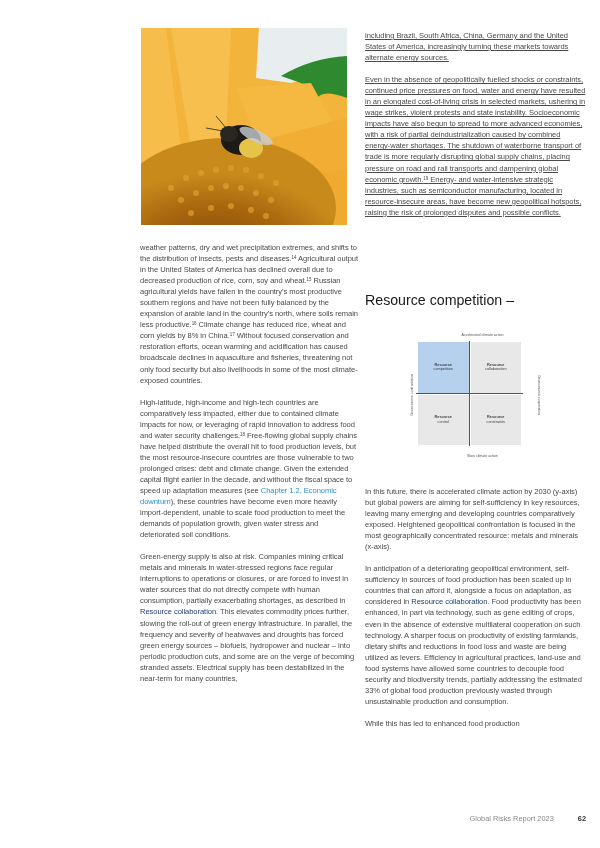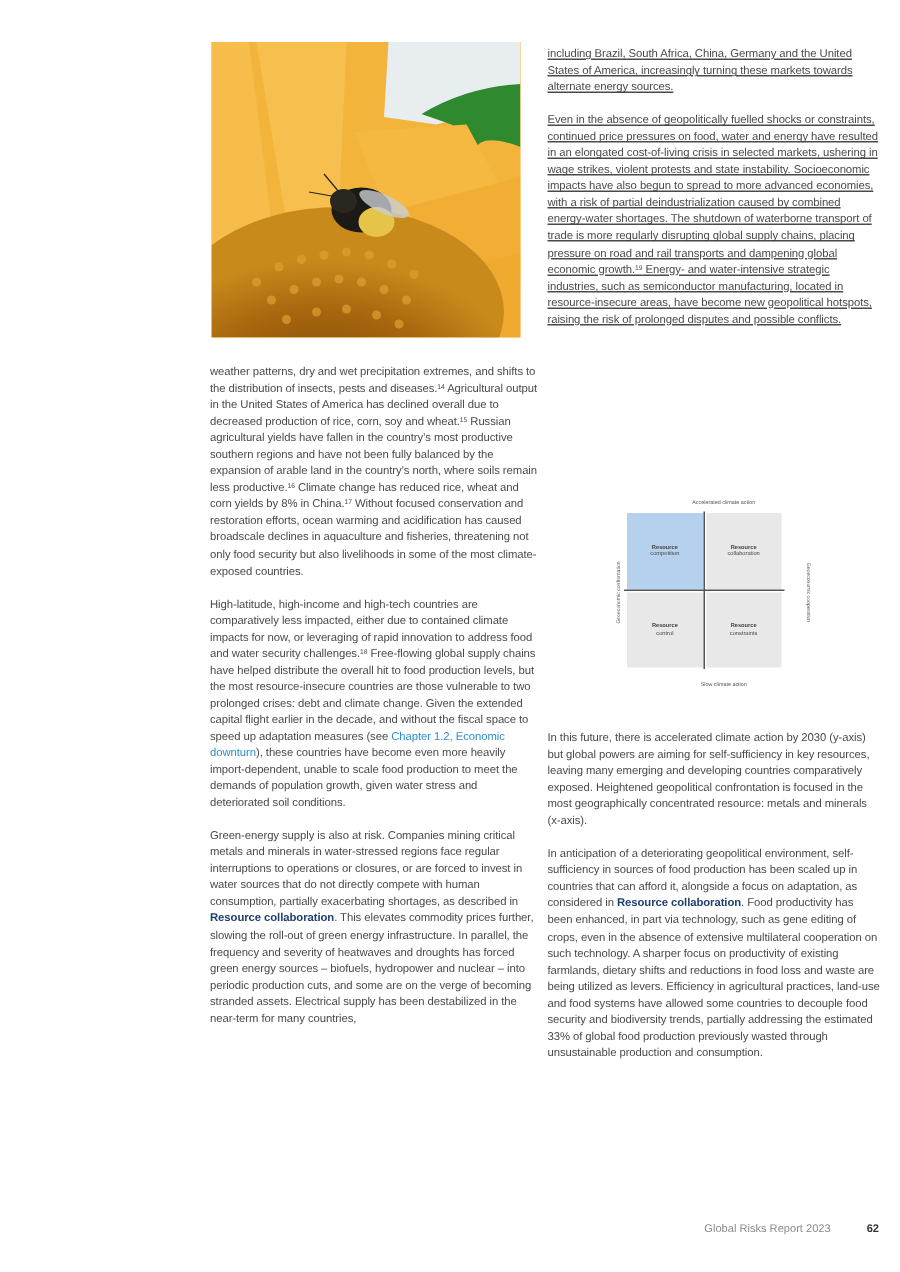--- a/index.html
+++ b/index.html
@@ -5,21 +5,21 @@
   html, body { margin: 0; padding: 0; background: #ffffff; }
   body { width: 600px; height: 848px; position: relative; overflow: hidden;
          font-family: "Liberation Sans", sans-serif; color: #4a4a4a; }
   .col { position: absolute; font-size: 7.55px; line-height: 11.05px; letter-spacing: -0.05px; }
   .col p { margin: 0 0 11px 0; }
   .left { left: 140px; top: 242px; width: 218px; }
   .right { left: 365px; top: 30px; width: 222px; text-decoration: underline; }
   .right-bottom { left: 365px; top: 486px; width: 222px; }
   sup { font-size: 4.5px; vertical-align: top; position: relative; top: -1px; }
   .link-chapter { color: #2e8fc9; }
-  .link-bold { color: #1f3f6e; font-weight: bold; }
+  .link-bold { color: #1f3f6e; font-weight: normal; }
 
   .photo { position: absolute; left: 141px; top: 28px; width: 206px; height: 197px; overflow: hidden;
            background: #f2b23a; }
   .photo svg { display: block; }
 
   .section-title { position: absolute; left: 365px; top: 292px; width: 230px;
                    font-size: 14.2px; line-height: 17px; color: #1a1a1a; font-weight: normal; margin: 0; }
 
   .diagram { position: absolute; left: 405px; top: 333px; width: 155px; height: 140px; }
   .diagram .axis-top, .diagram .axis-bottom { position: absolute; left: 0; width: 155px; text-align: center;
@@ -99,21 +99,21 @@
   <p><span>weather patterns, dry and wet precipitation extremes, and shifts to the distribution of insects, pests and diseases.</span><sup>14</sup><span> Agricultural output in the United States of America has declined overall due to decreased production of rice, corn, soy and wheat.</span><sup>15</sup><span> Russian agricultural yields have fallen in the country’s most productive southern regions and have not been fully balanced by the expansion of arable land in the country’s north, where soils remain less productive.</span><sup>16</sup><span> Climate change has reduced rice, wheat and corn yields by 8% in China.</span><sup>17</sup><span> Without focused conservation and restoration efforts, ocean warming and acidification has caused broadscale declines in aquaculture and fisheries, threatening not only food security but also livelihoods in some of the most climate-exposed countries.</span></p>
   <p><span>High-latitude, high-income and high-tech countries are comparatively less impacted, either due to contained climate impacts for now, or leveraging of rapid innovation to address food and water security challenges.</span><sup>18</sup><span> Free-flowing global supply chains have helped distribute the overall hit to food production levels, but the most resource-insecure countries are those vulnerable to two prolonged crises: debt and climate change. Given the extended capital flight earlier in the decade, and without the fiscal space to speed up adaptation measures (see </span><a class="link-chapter">Chapter 1.2, Economic downturn</a><span>), these countries have become even more heavily import-dependent, unable to scale food production to meet the demands of population growth, given water stress and deteriorated soil conditions.</span></p>
   <p><span>Green-energy supply is also at risk. Companies mining critical metals and minerals in water-stressed regions face regular interruptions to operations or closures, or are forced to invest in water sources that do not directly compete with human consumption, partially exacerbating shortages, as described in </span><a class="link-bold">Resource collaboration</a><span>. This elevates commodity prices further, slowing the roll-out of green energy infrastructure. In parallel, the frequency and severity of heatwaves and droughts has forced green energy sources – biofuels, hydropower and nuclear – into periodic production cuts, and some are on the verge of becoming stranded assets. Electrical supply has been destabilized in the near-term for many countries,</span></p>
 </div>
 
 <div class="col right">
   <p>including Brazil, South Africa, China, Germany and the United States of America, increasingly turning these markets towards alternate energy sources.</p>
   <p><span>Even in the absence of geopolitically fuelled shocks or constraints, continued price pressures on food, water and energy have resulted in an elongated cost-of-living crisis in selected markets, ushering in wage strikes, violent protests and state instability. Socioeconomic impacts have also begun to spread to more advanced economies, with a risk of partial deindustrialization caused by combined energy-water shortages. The shutdown of waterborne transport of trade is more regularly disrupting global supply chains, placing pressure on road and rail transports and dampening global economic growth.</span><sup>19</sup><span> Energy- and water-intensive strategic industries, such as semiconductor manufacturing, located in resource-insecure areas, have become new geopolitical hotspots, raising the risk of prolonged disputes and possible conflicts.</span></p>
 </div>
 
-<h2 class="section-title"><br></h2>
+<h2 class="section-title"><span>Resource competition –</span><br></h2>
 
 <div class="diagram">
   <div class="axis-top">Accelerated climate action</div>
   <div class="axis-left">Geoeconomic confrontation</div>
   <div class="axis-right">Geoeconomic cooperation</div>
   <div class="grid">
     <div class="q tl">
         <div><b>Resource</b><span>competition</span></div>
       </div>
     <div class="q tr">
@@ -127,17 +127,18 @@
       </div>
     <div class="vline"></div>
     <div class="hline"></div>
   </div>
   <div class="axis-bottom">Slow climate action</div>
 </div>
 
 <div class="col right-bottom">
   <p>In this future, there is accelerated climate action by 2030 (y-axis) but global powers are aiming for self-sufficiency in key resources, leaving many emerging and developing countries comparatively exposed. Heightened geopolitical confrontation is focused in the most geographically concentrated resource: metals and minerals (x-axis).</p>
   <p><span>In anticipation of a deteriorating geopolitical environment, self-sufficiency in sources of food production has been scaled up in countries that can afford it, alongside a focus on adaptation, as considered in </span><a class="link-bold">Resource collaboration</a><span>. Food productivity has been enhanced, in part via technology, such as gene editing of crops, even in the absence of extensive multilateral cooperation on such technology. A sharper focus on productivity of existing farmlands, dietary shifts and reductions in food loss and waste are being utilized as levers. Efficiency in agricultural practices, land-use and food systems have allowed some countries to decouple food security and biodiversity trends, partially addressing the estimated 33% of global food production previously wasted through unsustainable production and consumption.</span></p>
+  <p>While this has led to enhanced food production</p>
 </div>
 
 <div class="footer">
   <span>Global Risks Report 2023</span><span class="page-num">62</span>
 </div>
 
 </body></html>

